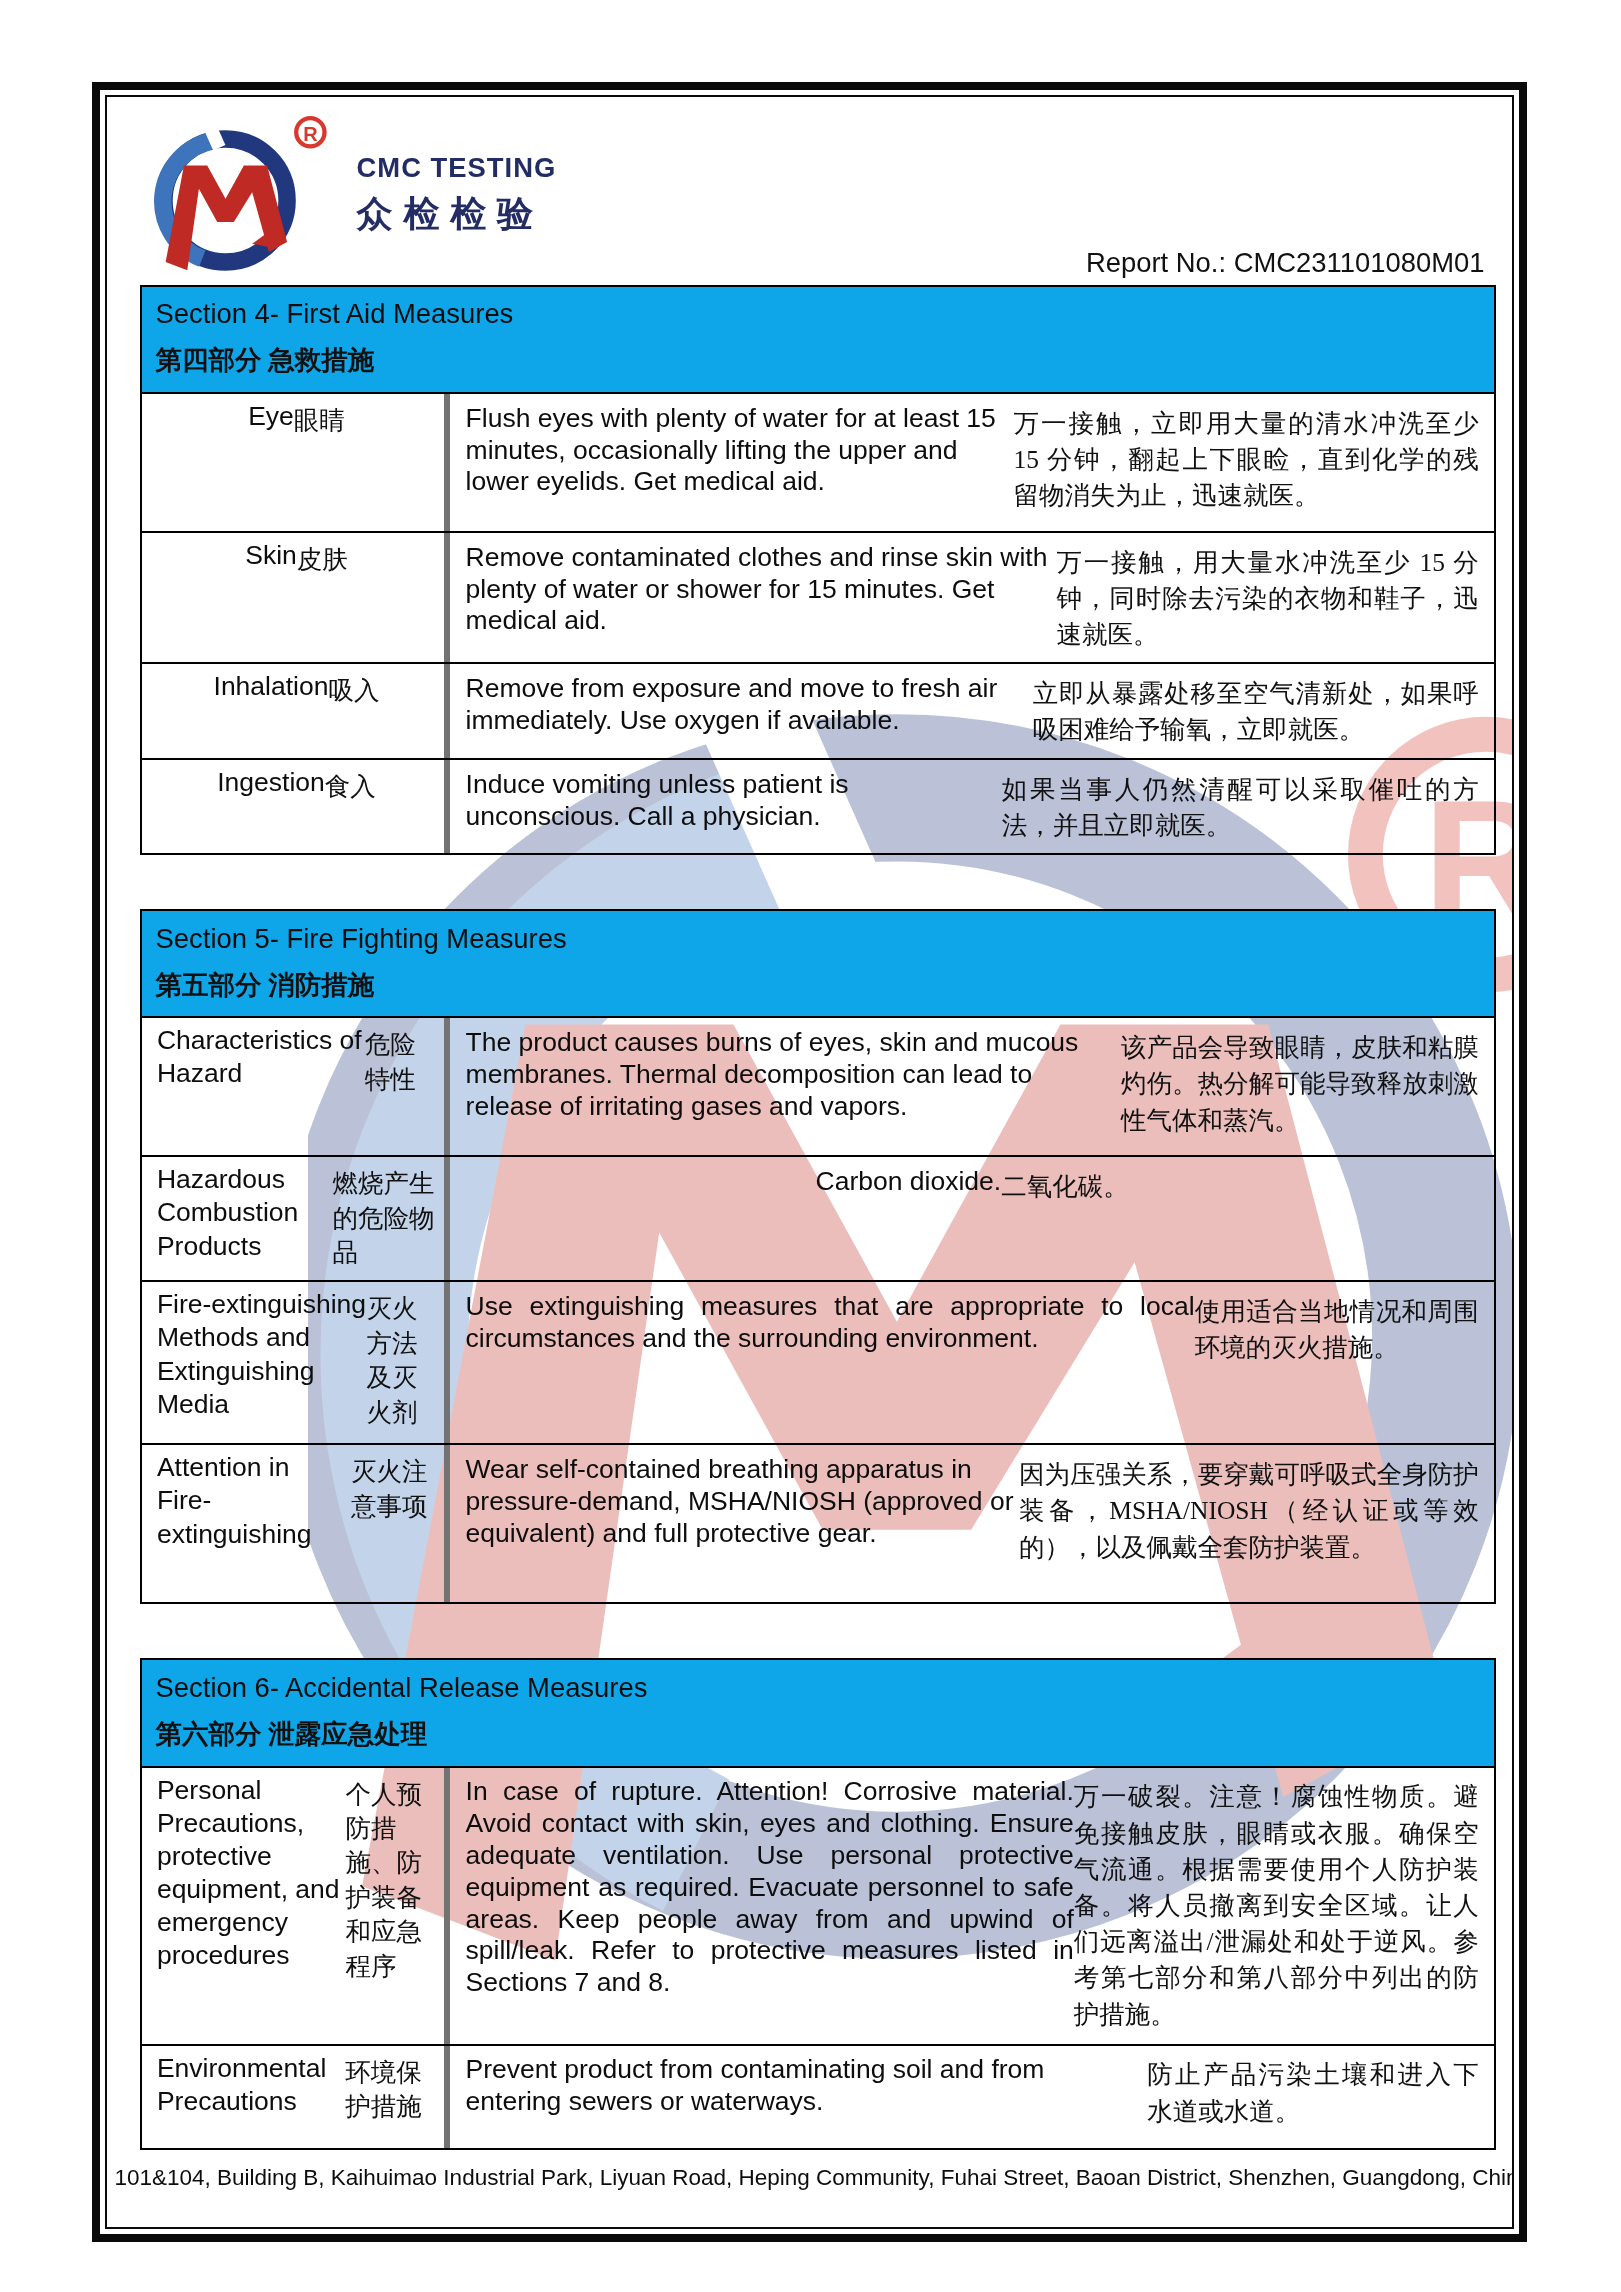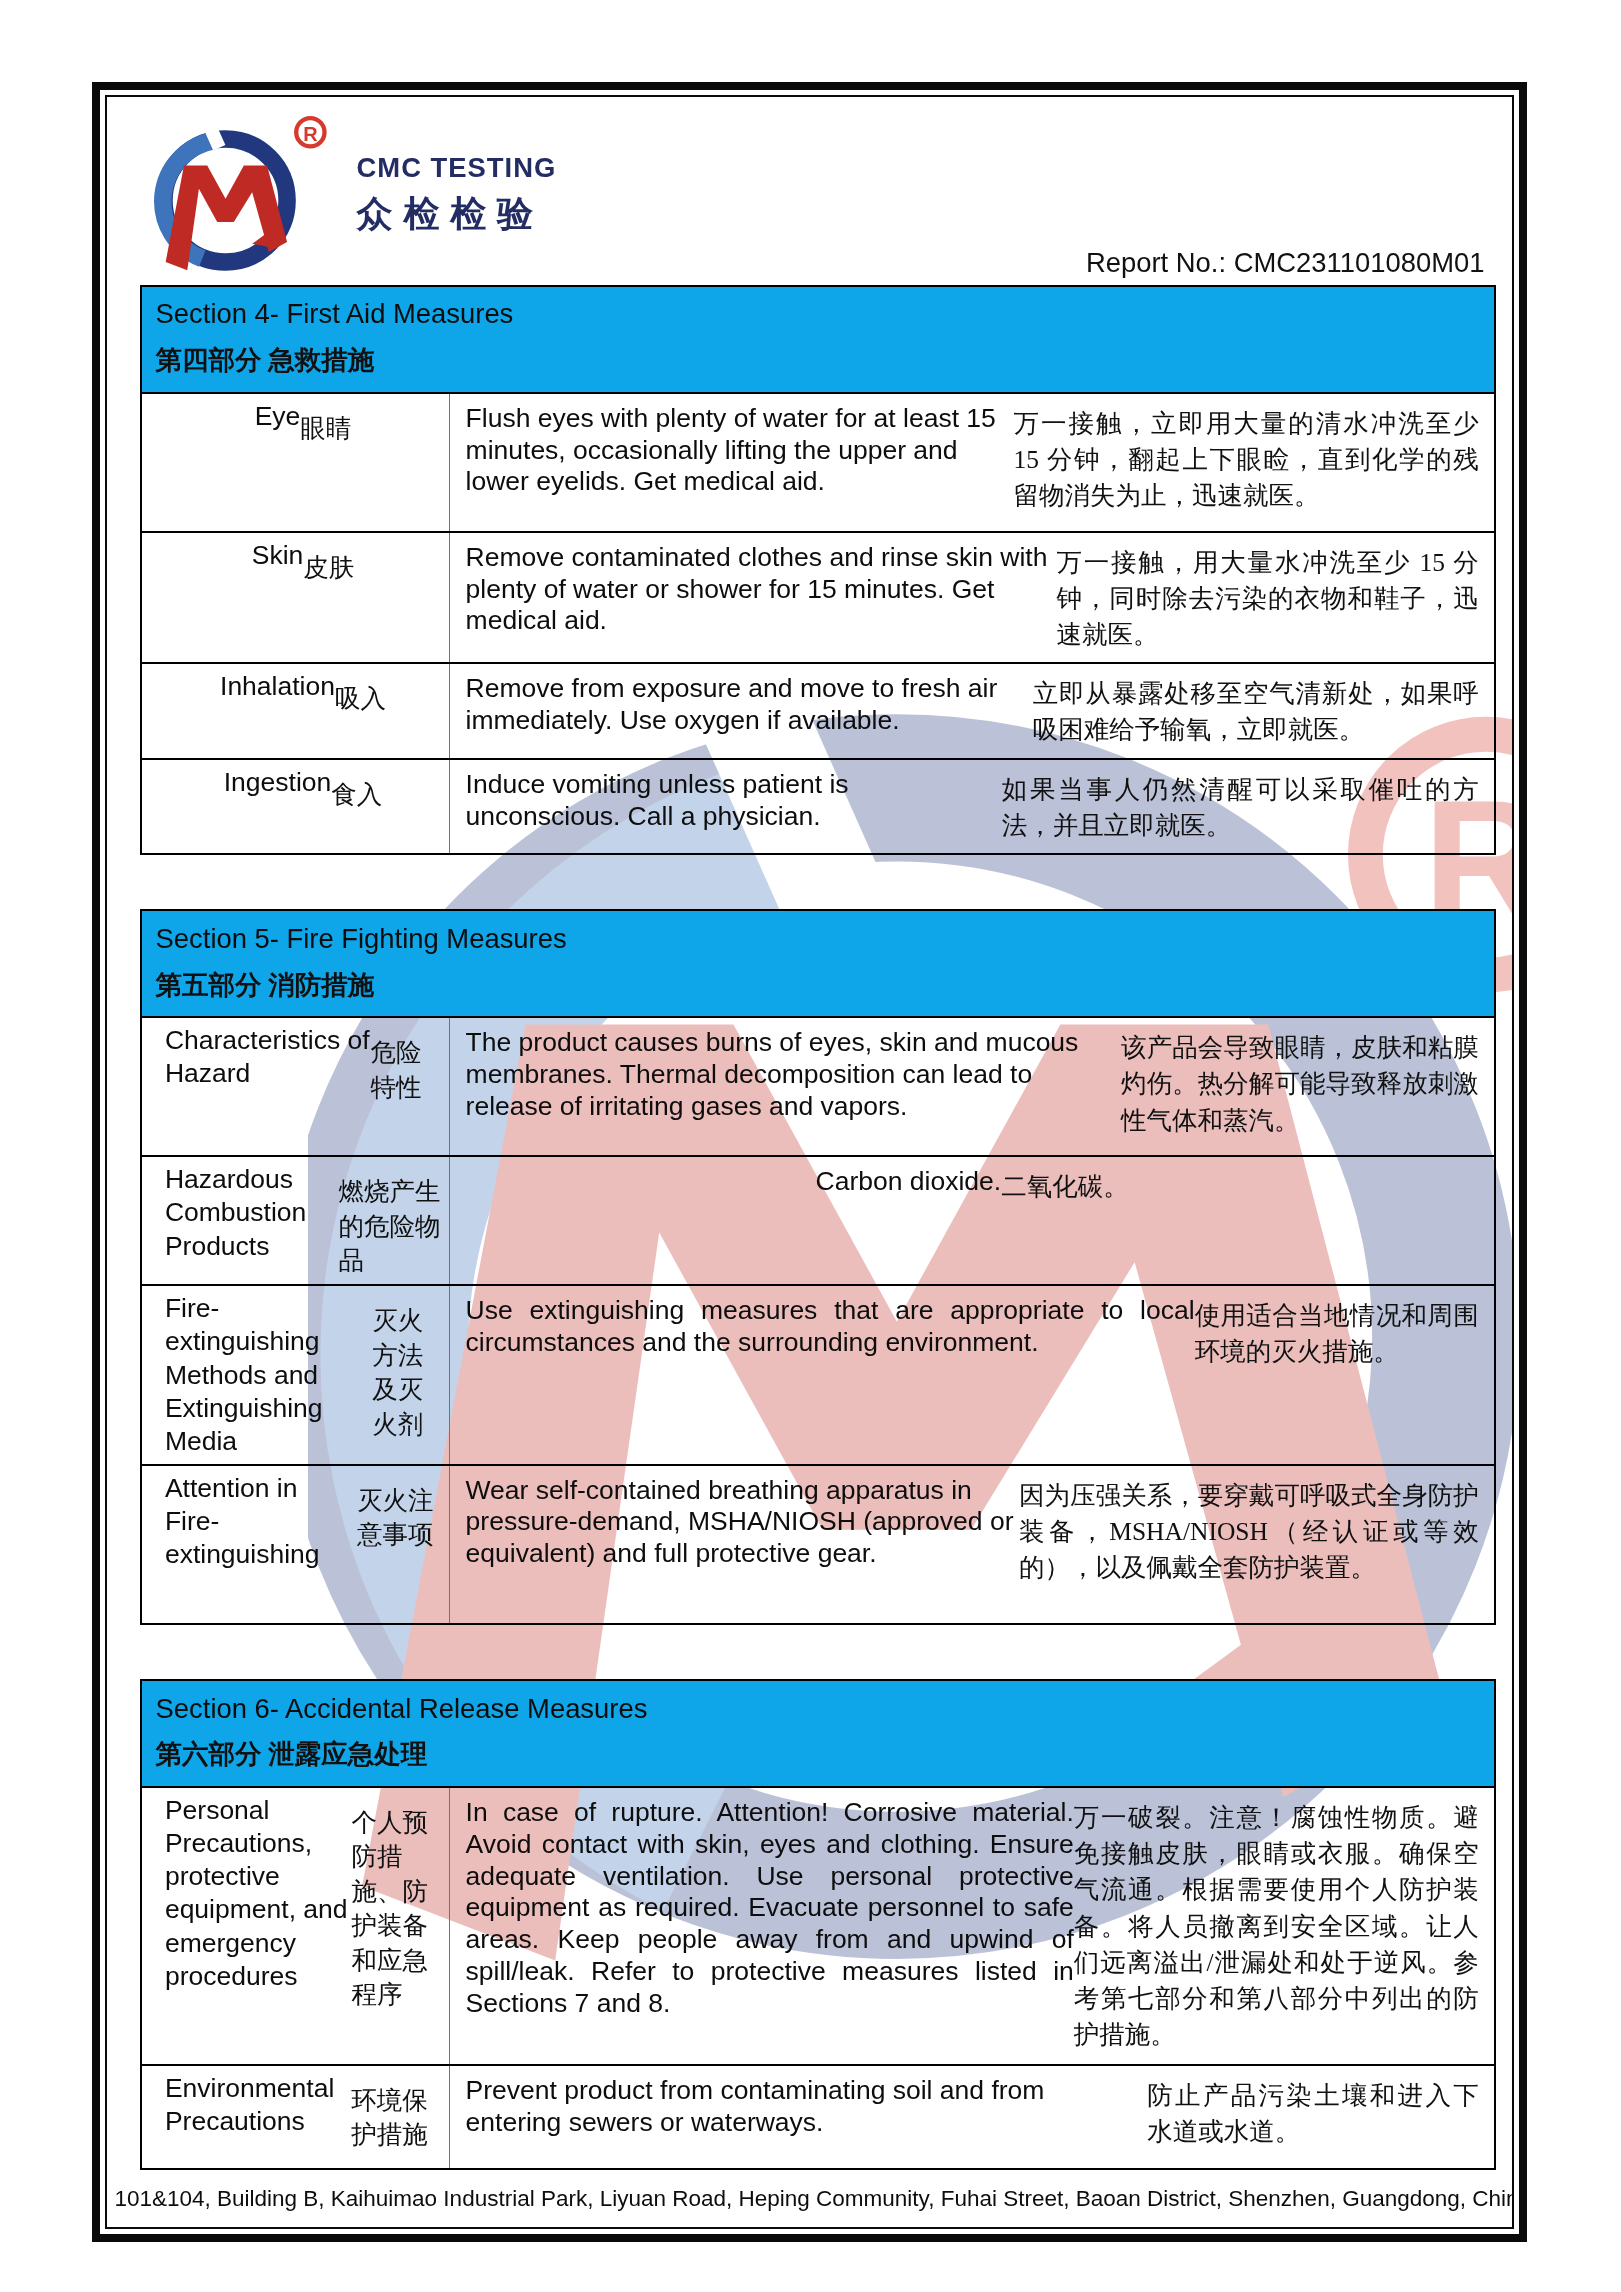--- a/index.html
+++ b/index.html
@@ -31,23 +31,23 @@
   
   .sec { border:2.9px solid #000; background:transparent; }
   .sec + .sec, .sec.gap-before { margin-top:54px; }
   .sec-header { background:#0ea5e9; border-bottom:2.9px solid #000; padding:11.8px 15.7px 13.7px 13.7px; }
   .sec-title-en { font-size:27.4px; color:#0d0d0d; }
   .sec-title-cn { font-size:26.5px; font-family:"Liberation Serif",serif; margin-top:11.8px; color:#111;font-weight:bold; }
 
   .row { display:grid; grid-template-columns:308px 1fr; }
   .row + .row { border-top:2px solid #000; }
   .cell { padding:5.9px 15.7px; display:flex; flex-direction:row; justify-content:center; }
-  .cell.label { border-right:1px solid #737373; padding-left:23px; padding-right:7.8px; }
+  .cell.label { border-right:6px solid #737373; padding-left:15px; padding-right:7.8px; }
   .lbl-en { font-size:26.5px; line-height:1.25; color:#0d0d0d; }
-  .lbl-cn { font-size:25.5px; line-height:1.35; font-family:Liberation Serif, serif; margin-top:12px; color:#111; }
+  .lbl-cn { font-size:25.5px; line-height:1.35; font-family:Liberation Mono, monospace; margin-top:6px; color:#111; }
   .body .en { font-size:26.5px; line-height:1.2; margin:2.9px 0; color:#0d0d0d; }
   .body .cn { font-size:25.5px; line-height:1.42; font-family:"Liberation Serif",serif; margin:5.9px 0 2.9px; color:#111; text-align:justify; }
   .body .en.just { text-align:justify; }
 
   
   .r-eye{min-height:137px} .r-skin{min-height:108px} .r-inh{min-height:96px} .r-ing{min-height:94px}
   .r-char{min-height:137px} .r-haz{min-height:125px} .r-fire{min-height:163px} .r-attn{min-height:159px}
   .r-pers{min-height:276px} .r-env{min-height:104px}
 
   

